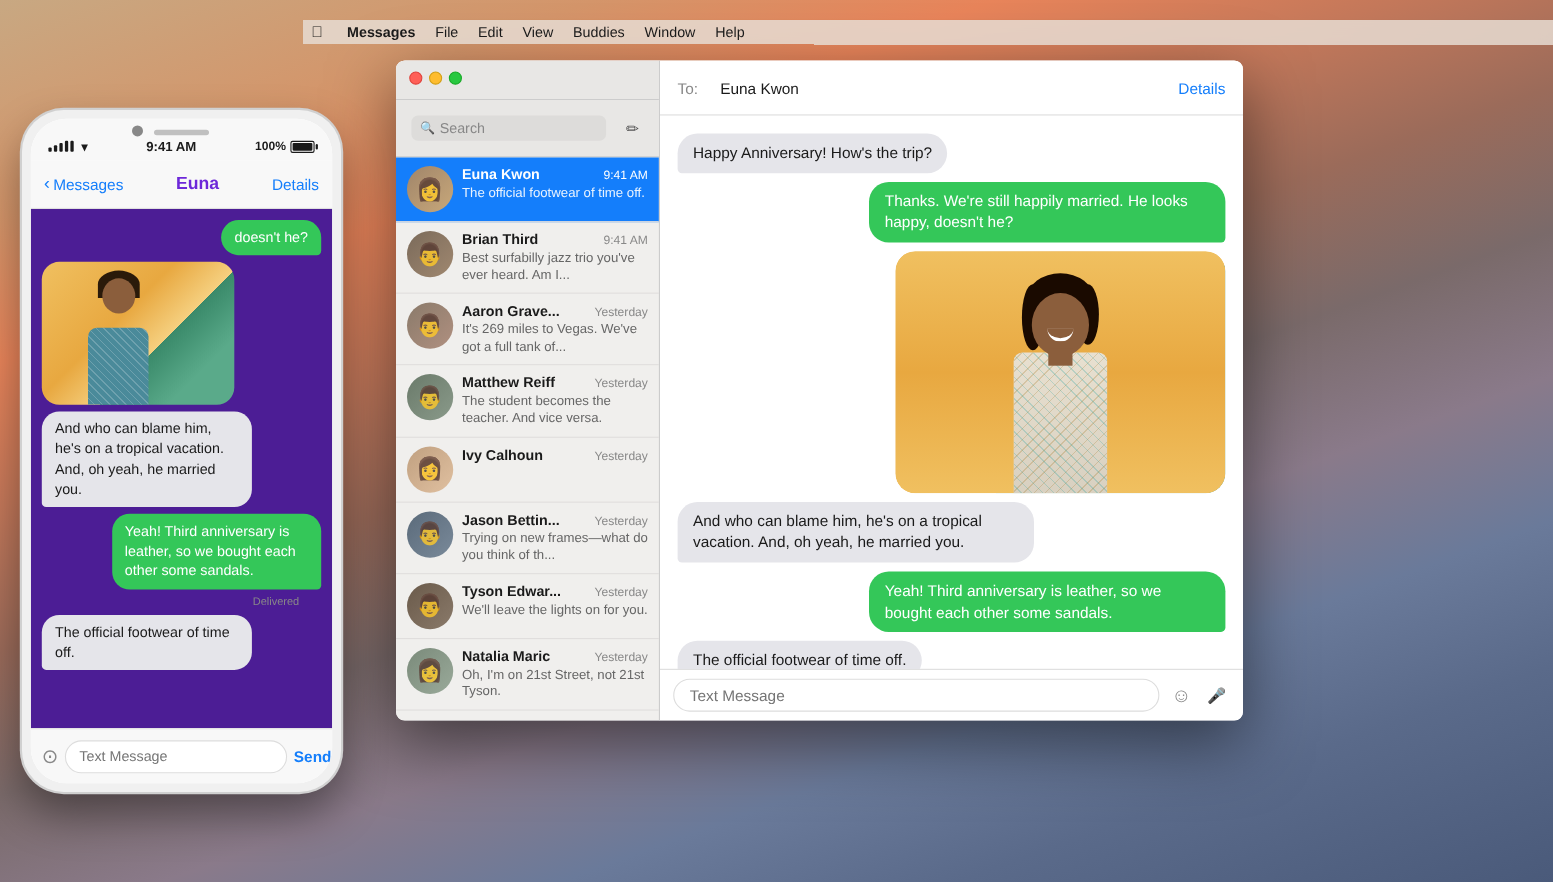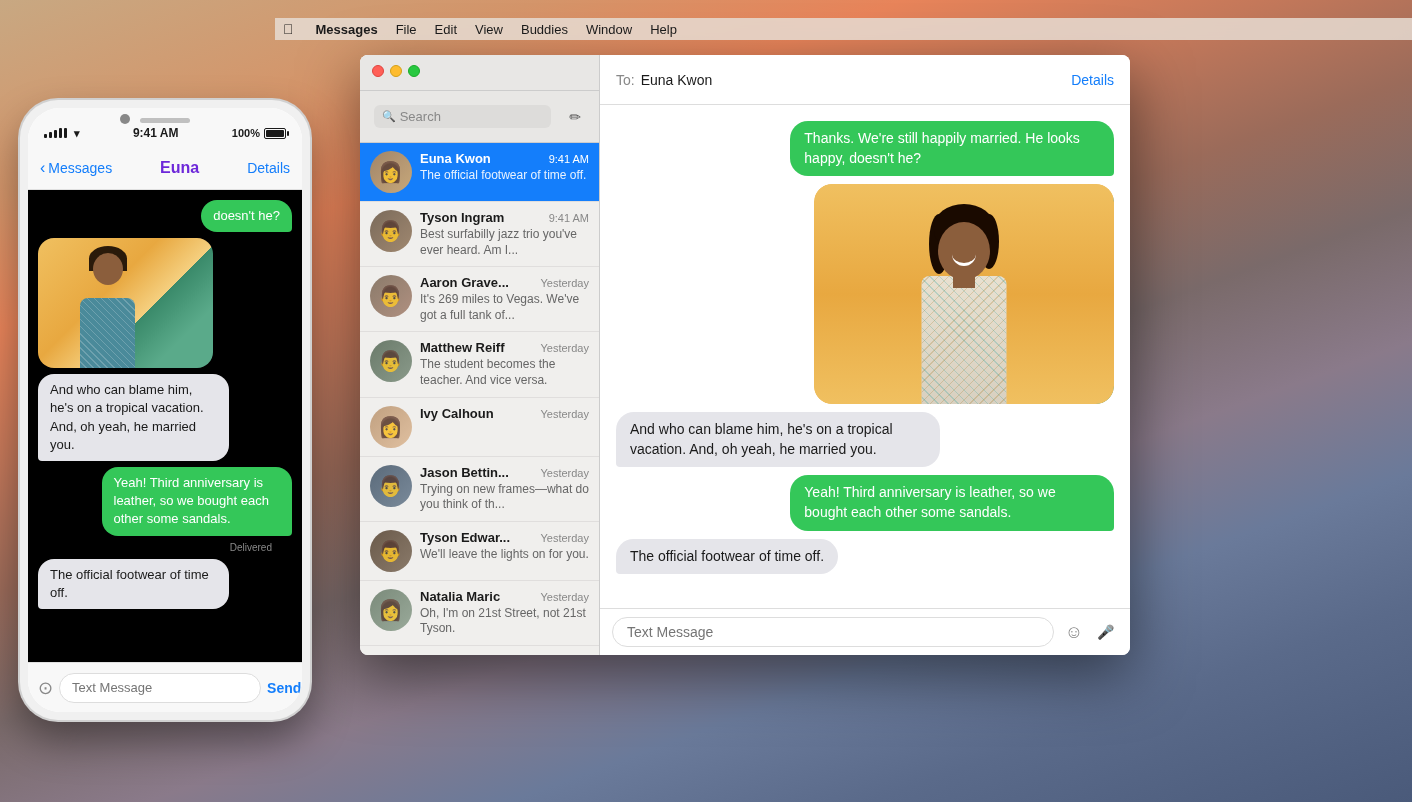--- a/index.html
+++ b/index.html
@@ -241,21 +241,21 @@
       border-bottom: 1px solid #ddd;
       display: flex;
       align-items: center;
       justify-content: space-between;
       padding: 0 16px;
     }
 
     .chat-to {
       display: flex;
       align-items: flex-start;
-      gap: 6px;
+      gap: 20px;
       color: #888;
       font-size: 14px;
     }
 
     .chat-to-label {
       color: #888;
     }
 
     .chat-recipient {
       font-size: 14px;
@@ -532,21 +532,21 @@
       cursor: pointer;
     }
 
     .iphone-chat-messages {
       flex: 1;
       overflow-y: hidden;
       padding: 10px 10px;
       display: flex;
       flex-direction: column;
       gap: 6px;
-      background: #000000;
+      background: #4c1d95;
     }
 
     .iphone-bubble {
       max-width: 75%;
       padding: 7px 12px;
       border-radius: 16px;
       font-size: 13px;
       line-height: 1.4;
     }
 
@@ -780,21 +780,21 @@
             <div class="conv-preview-multiline" style="color:rgba(255,255,255,0.9);">The official footwear of time off.</div>
           </div>
         </div>
 
         <div class="conv-item">
           <div class="conv-avatar avatar-brian">
             <div class="avatar-face">👨</div>
           </div>
           <div class="conv-content">
             <div class="conv-header">
-              <span class="conv-name">Tyson Ingram</span>
+              <span class="conv-name">Brian Third</span>
               <span class="conv-time">9:41 AM</span>
             </div>
             <div class="conv-preview-multiline">Best surfabilly jazz trio you've ever heard. Am I...</div>
           </div>
         </div>
 
         <div class="conv-item">
           <div class="conv-avatar avatar-aaron">
             <div class="avatar-face">👨</div>
           </div>
@@ -879,20 +879,25 @@
       <div class="chat-header">
         <div class="chat-to">
           <span class="chat-to-label">To:</span>
           <span class="chat-recipient">Euna Kwon</span>
         </div>
         <div class="chat-details-btn">Details</div>
       </div>
 
       <div class="chat-messages">
 
+        <div class="msg-row incoming">
+          <div class="bubble incoming">
+            <span>Happy Anniversary! How's the trip?</span>
+          </div>
+        </div>
 
         <div class="msg-row outgoing">
           <div class="bubble outgoing">
             <span>Thanks. We're still happily married. He looks happy, doesn't he?</span>
           </div>
         </div>
 
         <div class="msg-row outgoing">
           <div class="msg-image">
             <div class="msg-image-placeholder">

